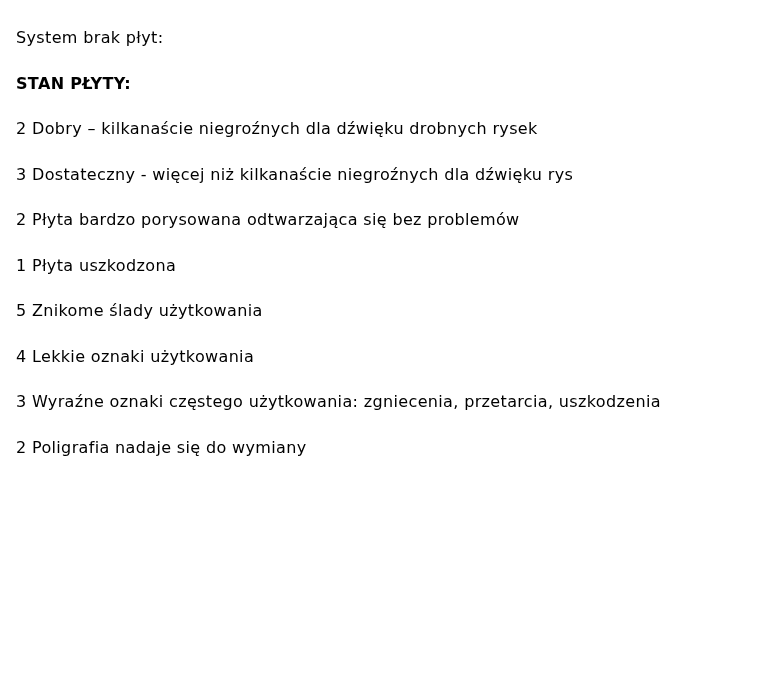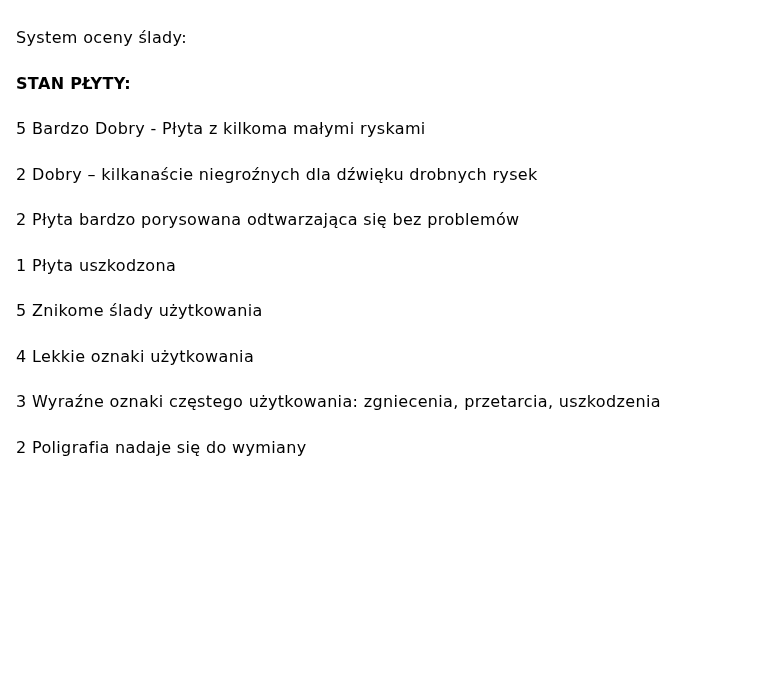--- a/index.html
+++ b/index.html
@@ -26,26 +26,26 @@
   }
   .line.bold {
     font-weight: bold;
   }
 </style>
 </head>
 <body>
 
 <div class="doc">
 
-  <p class="line">System oceny ślady:</p>
+  <p class="line">System brak płyt:</p>
 
   <p class="line bold">STAN PŁYTY:</p>
 
-  <p class="line">5 Bardzo Dobry - Płyta z kilkoma małymi ryskami</p>
   <p class="line">2 Dobry – kilkanaście niegroźnych dla dźwięku drobnych rysek</p>
+  <p class="line">3 Dostateczny - więcej niż kilkanaście niegroźnych dla dźwięku rys</p>
   <p class="line">2 Płyta bardzo porysowana odtwarzająca się bez problemów</p>
   <p class="line">1 Płyta uszkodzona</p>
 
 
   <p class="line">5 Znikome ślady użytkowania</p>
   <p class="line">4 Lekkie oznaki użytkowania</p>
   <p class="line">3 Wyraźne oznaki częstego użytkowania: zgniecenia, przetarcia, uszkodzenia</p>
   <p class="line">2 Poligrafia nadaje się do wymiany</p>
 
 </div>

